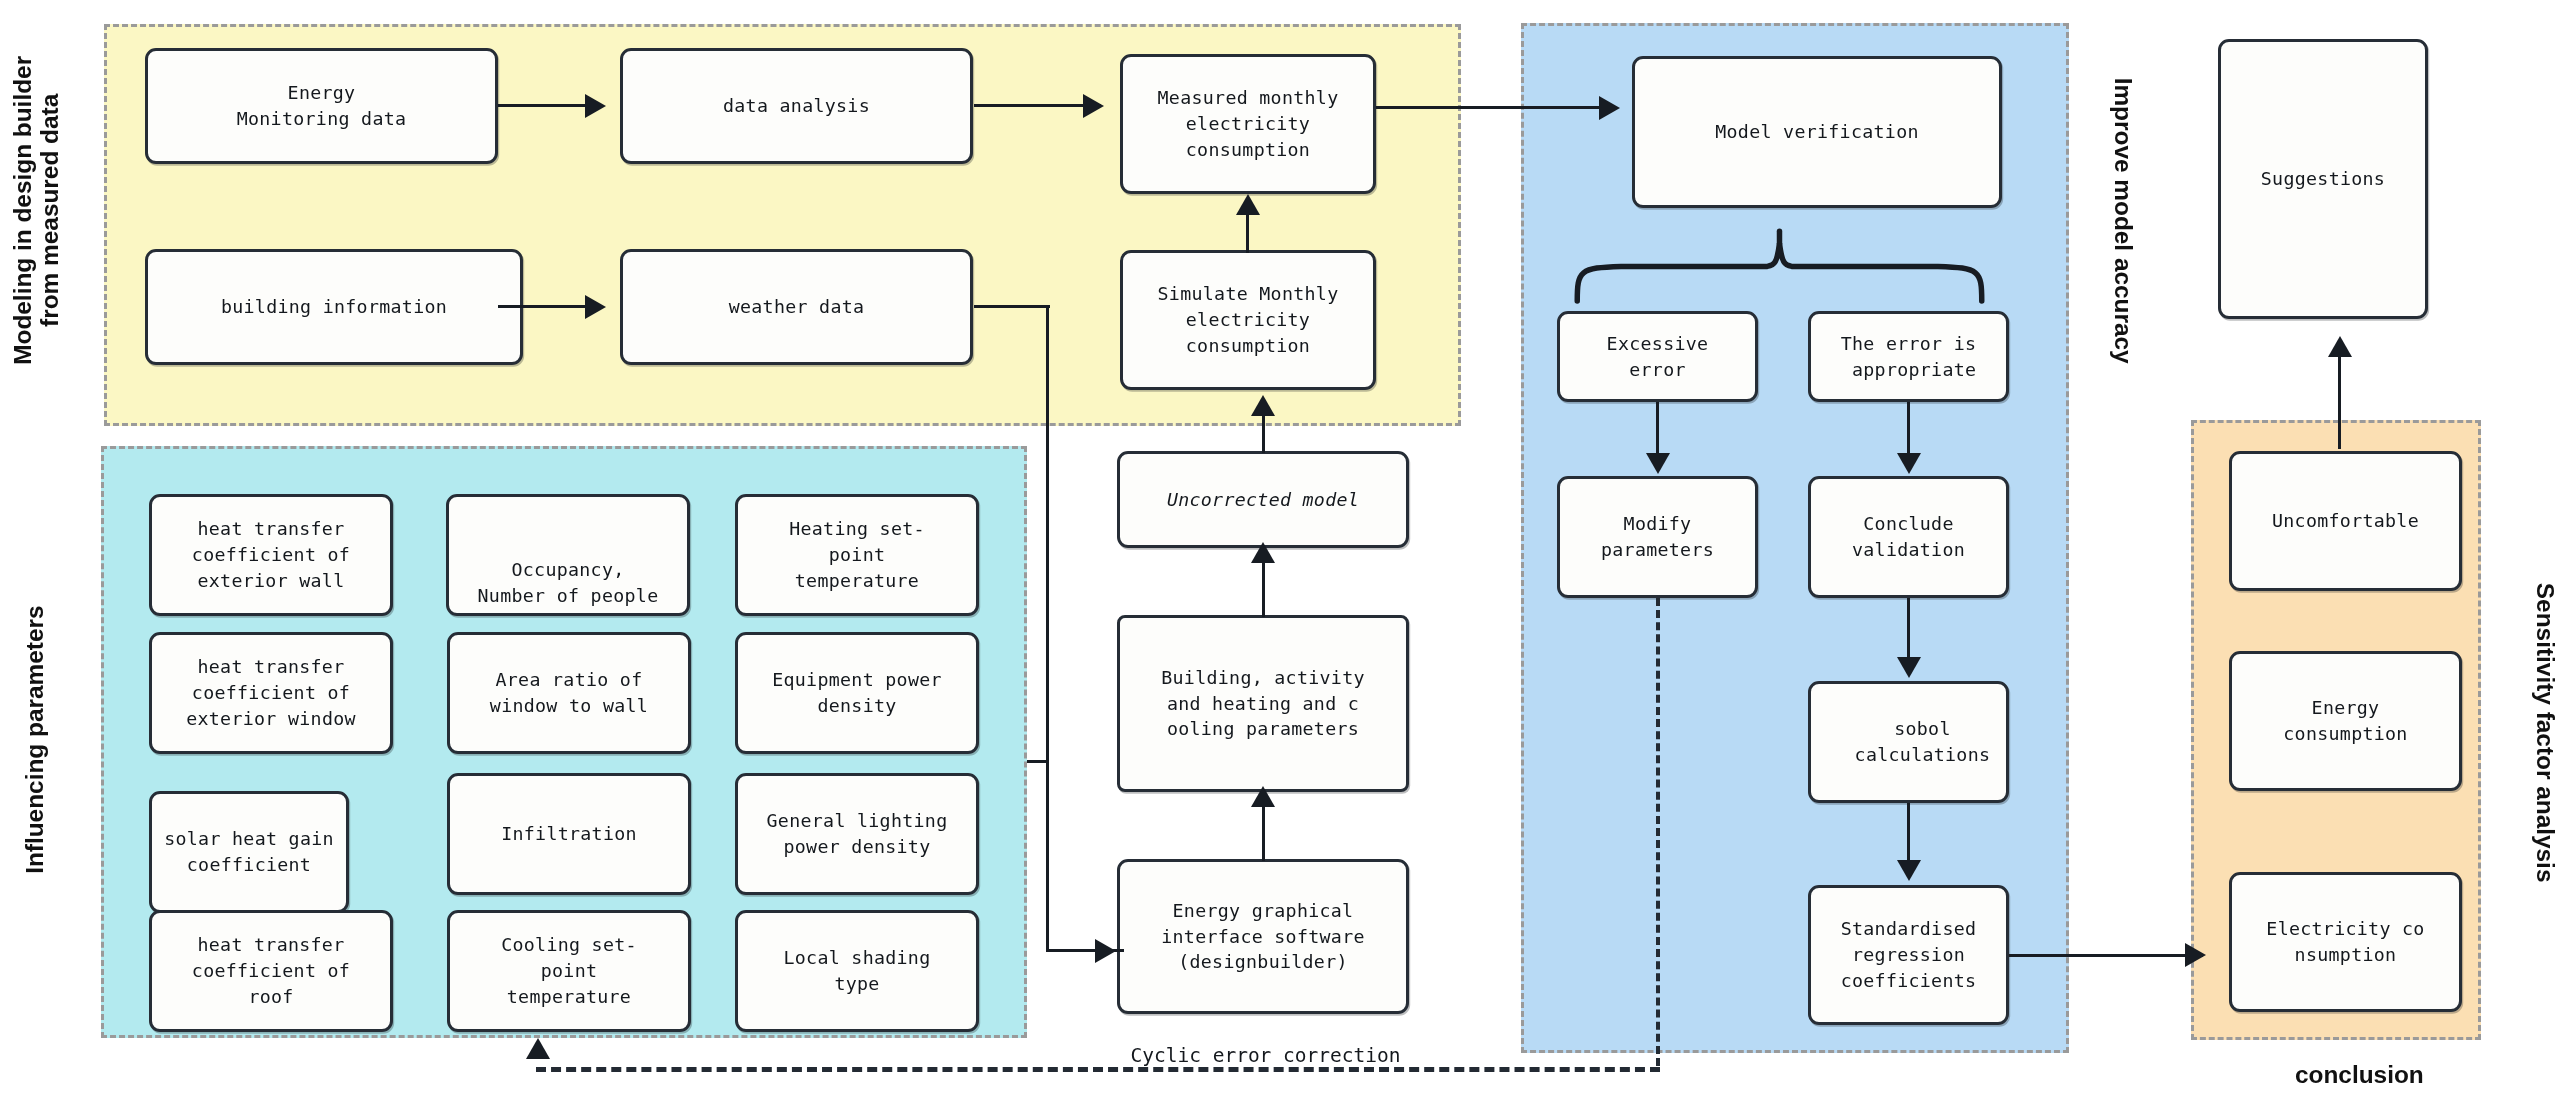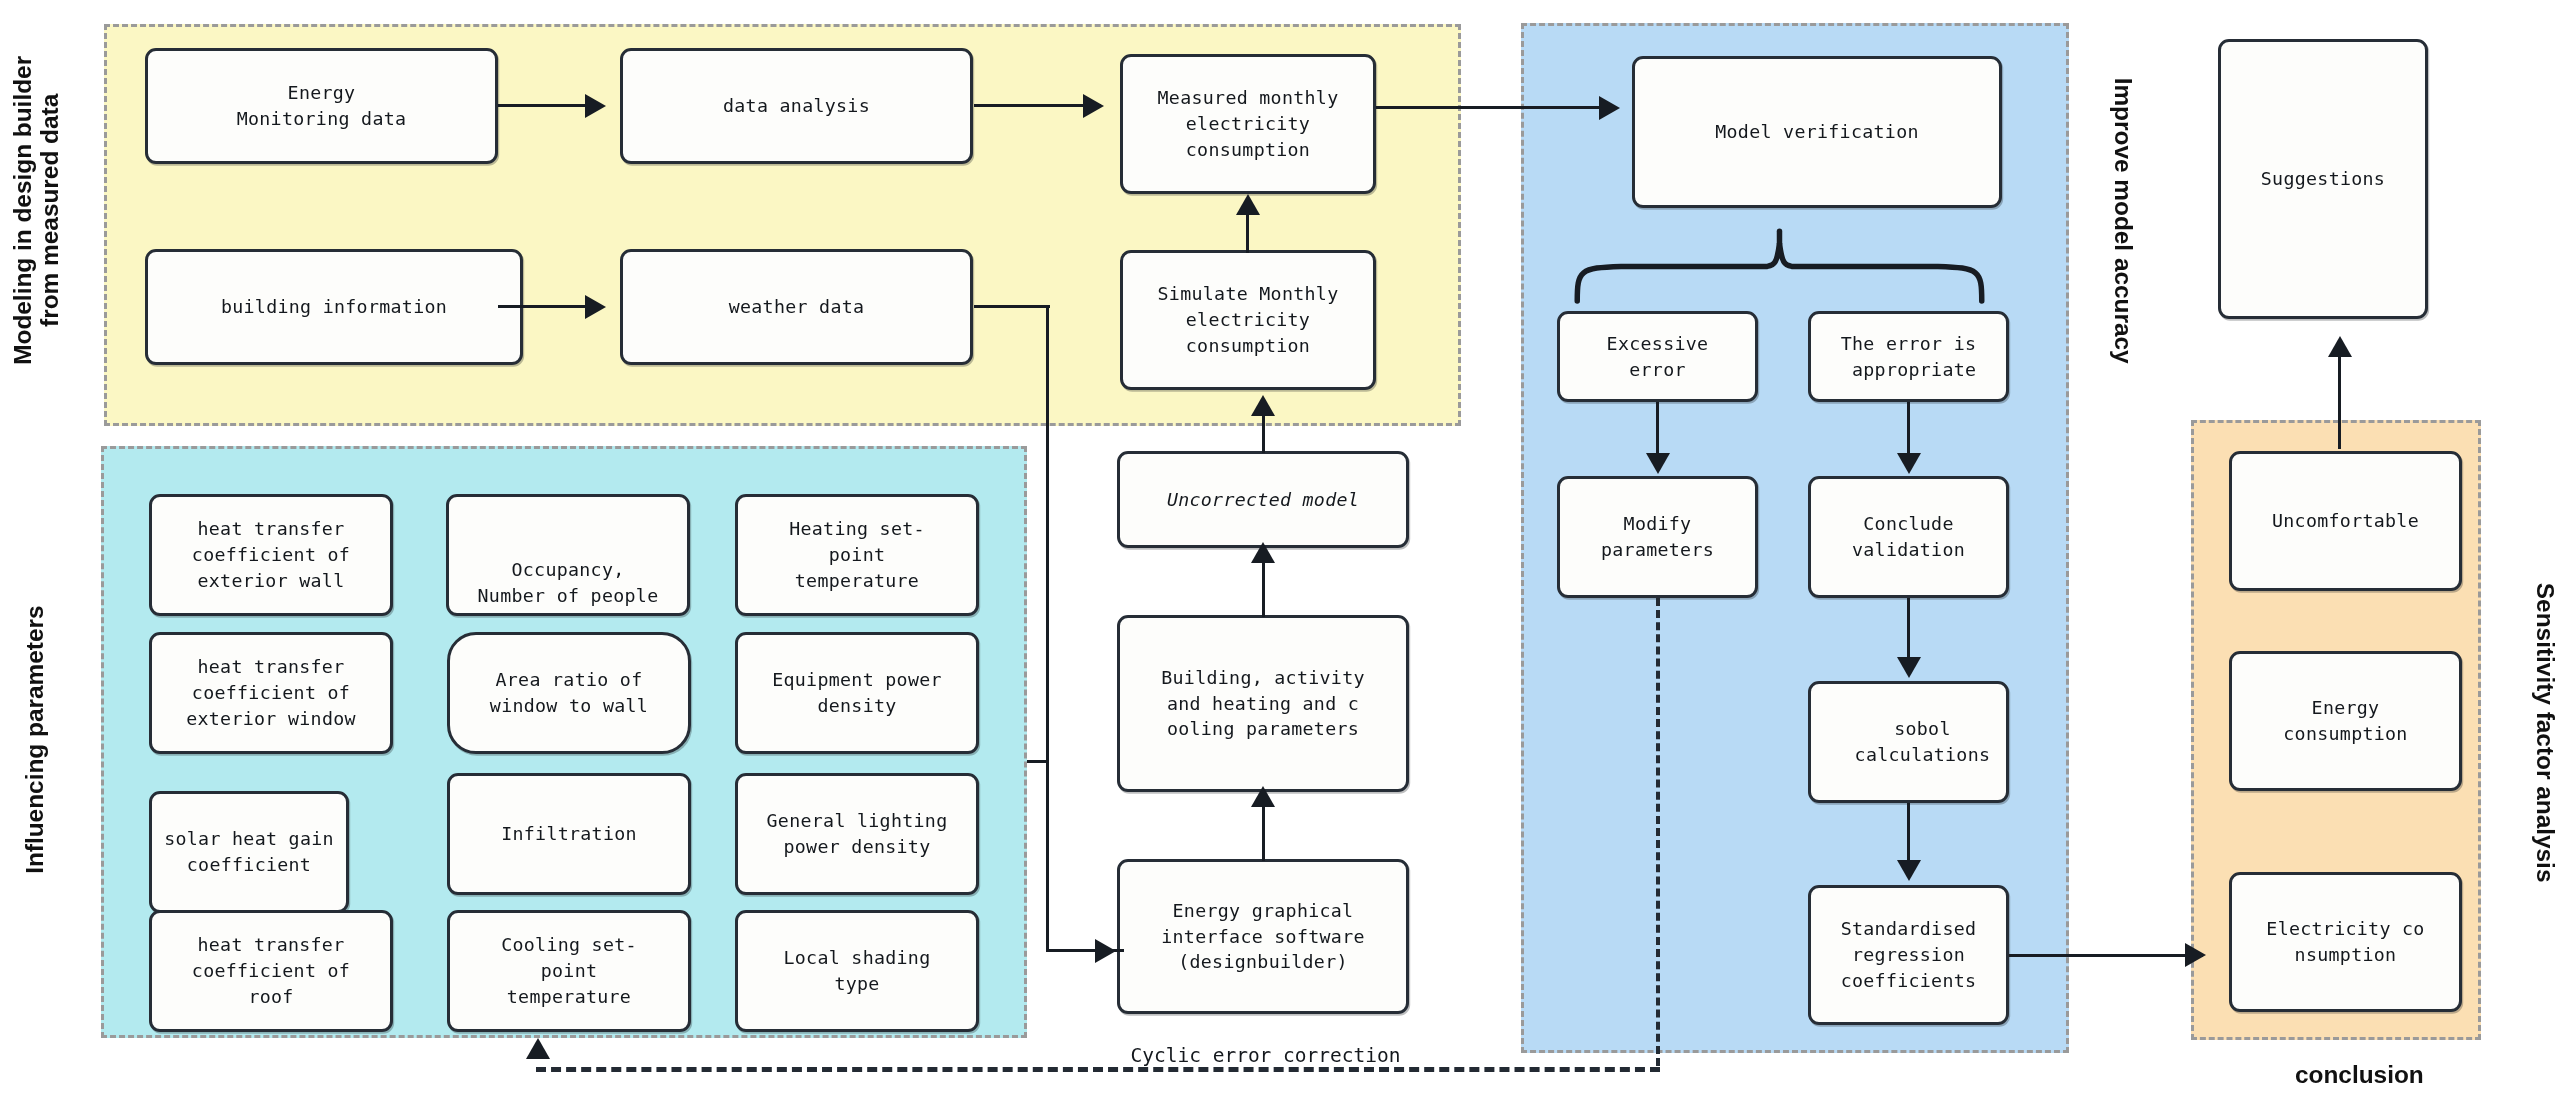--- a/index.html
+++ b/index.html
@@ -103,21 +103,21 @@
   <div class="node" style="left:1120px;top:250px;width:256px;height:140px;">
     <span>Simulate Monthly
 electricity
 consumption</span>
   </div>
 
   <div class="node" style="left:1117px;top:451px;width:292px;height:97px;font-style:italic;">
     <span>Uncorrected model</span>
   </div>
 
-  <div class="node" style="left:1117px;top:615px;width:292px;height:177px;">
+  <div class="node" style="left:1117px;top:615px;width:292px;height:177px;border-radius:8px;">
     <span>Building, activity
 and heating and c
 ooling parameters</span>
   </div>
 
   <div class="node" style="left:1117px;top:859px;width:292px;height:155px;">
     <span>Energy graphical
 interface software
 (designbuilder)</span>
   </div>
@@ -139,21 +139,21 @@
   <div class="node" style="left:149px;top:910px;width:244px;height:122px;">
     <span>heat transfer
 coefficient of
 roof</span>
     </div>
 
   <div class="node" style="left:446px;top:494px;width:244px;height:122px;align-items:flex-end;">
     <span>Occupancy,
 Number of people</span>
     </div>
-  <div class="node" style="left:447px;top:632px;width:244px;height:122px;border-radius:29px;">
+  <div class="node" style="left:447px;top:632px;width:244px;height:122px;">
     <span>Area ratio of
 window to wall</span>
     </div>
   <div class="node" style="left:447px;top:773px;width:244px;height:122px;">
     <span>Infiltration</span>
     </div>
   <div class="node" style="left:447px;top:910px;width:244px;height:122px;">
     <span>Cooling set-
 point
 temperature</span>

